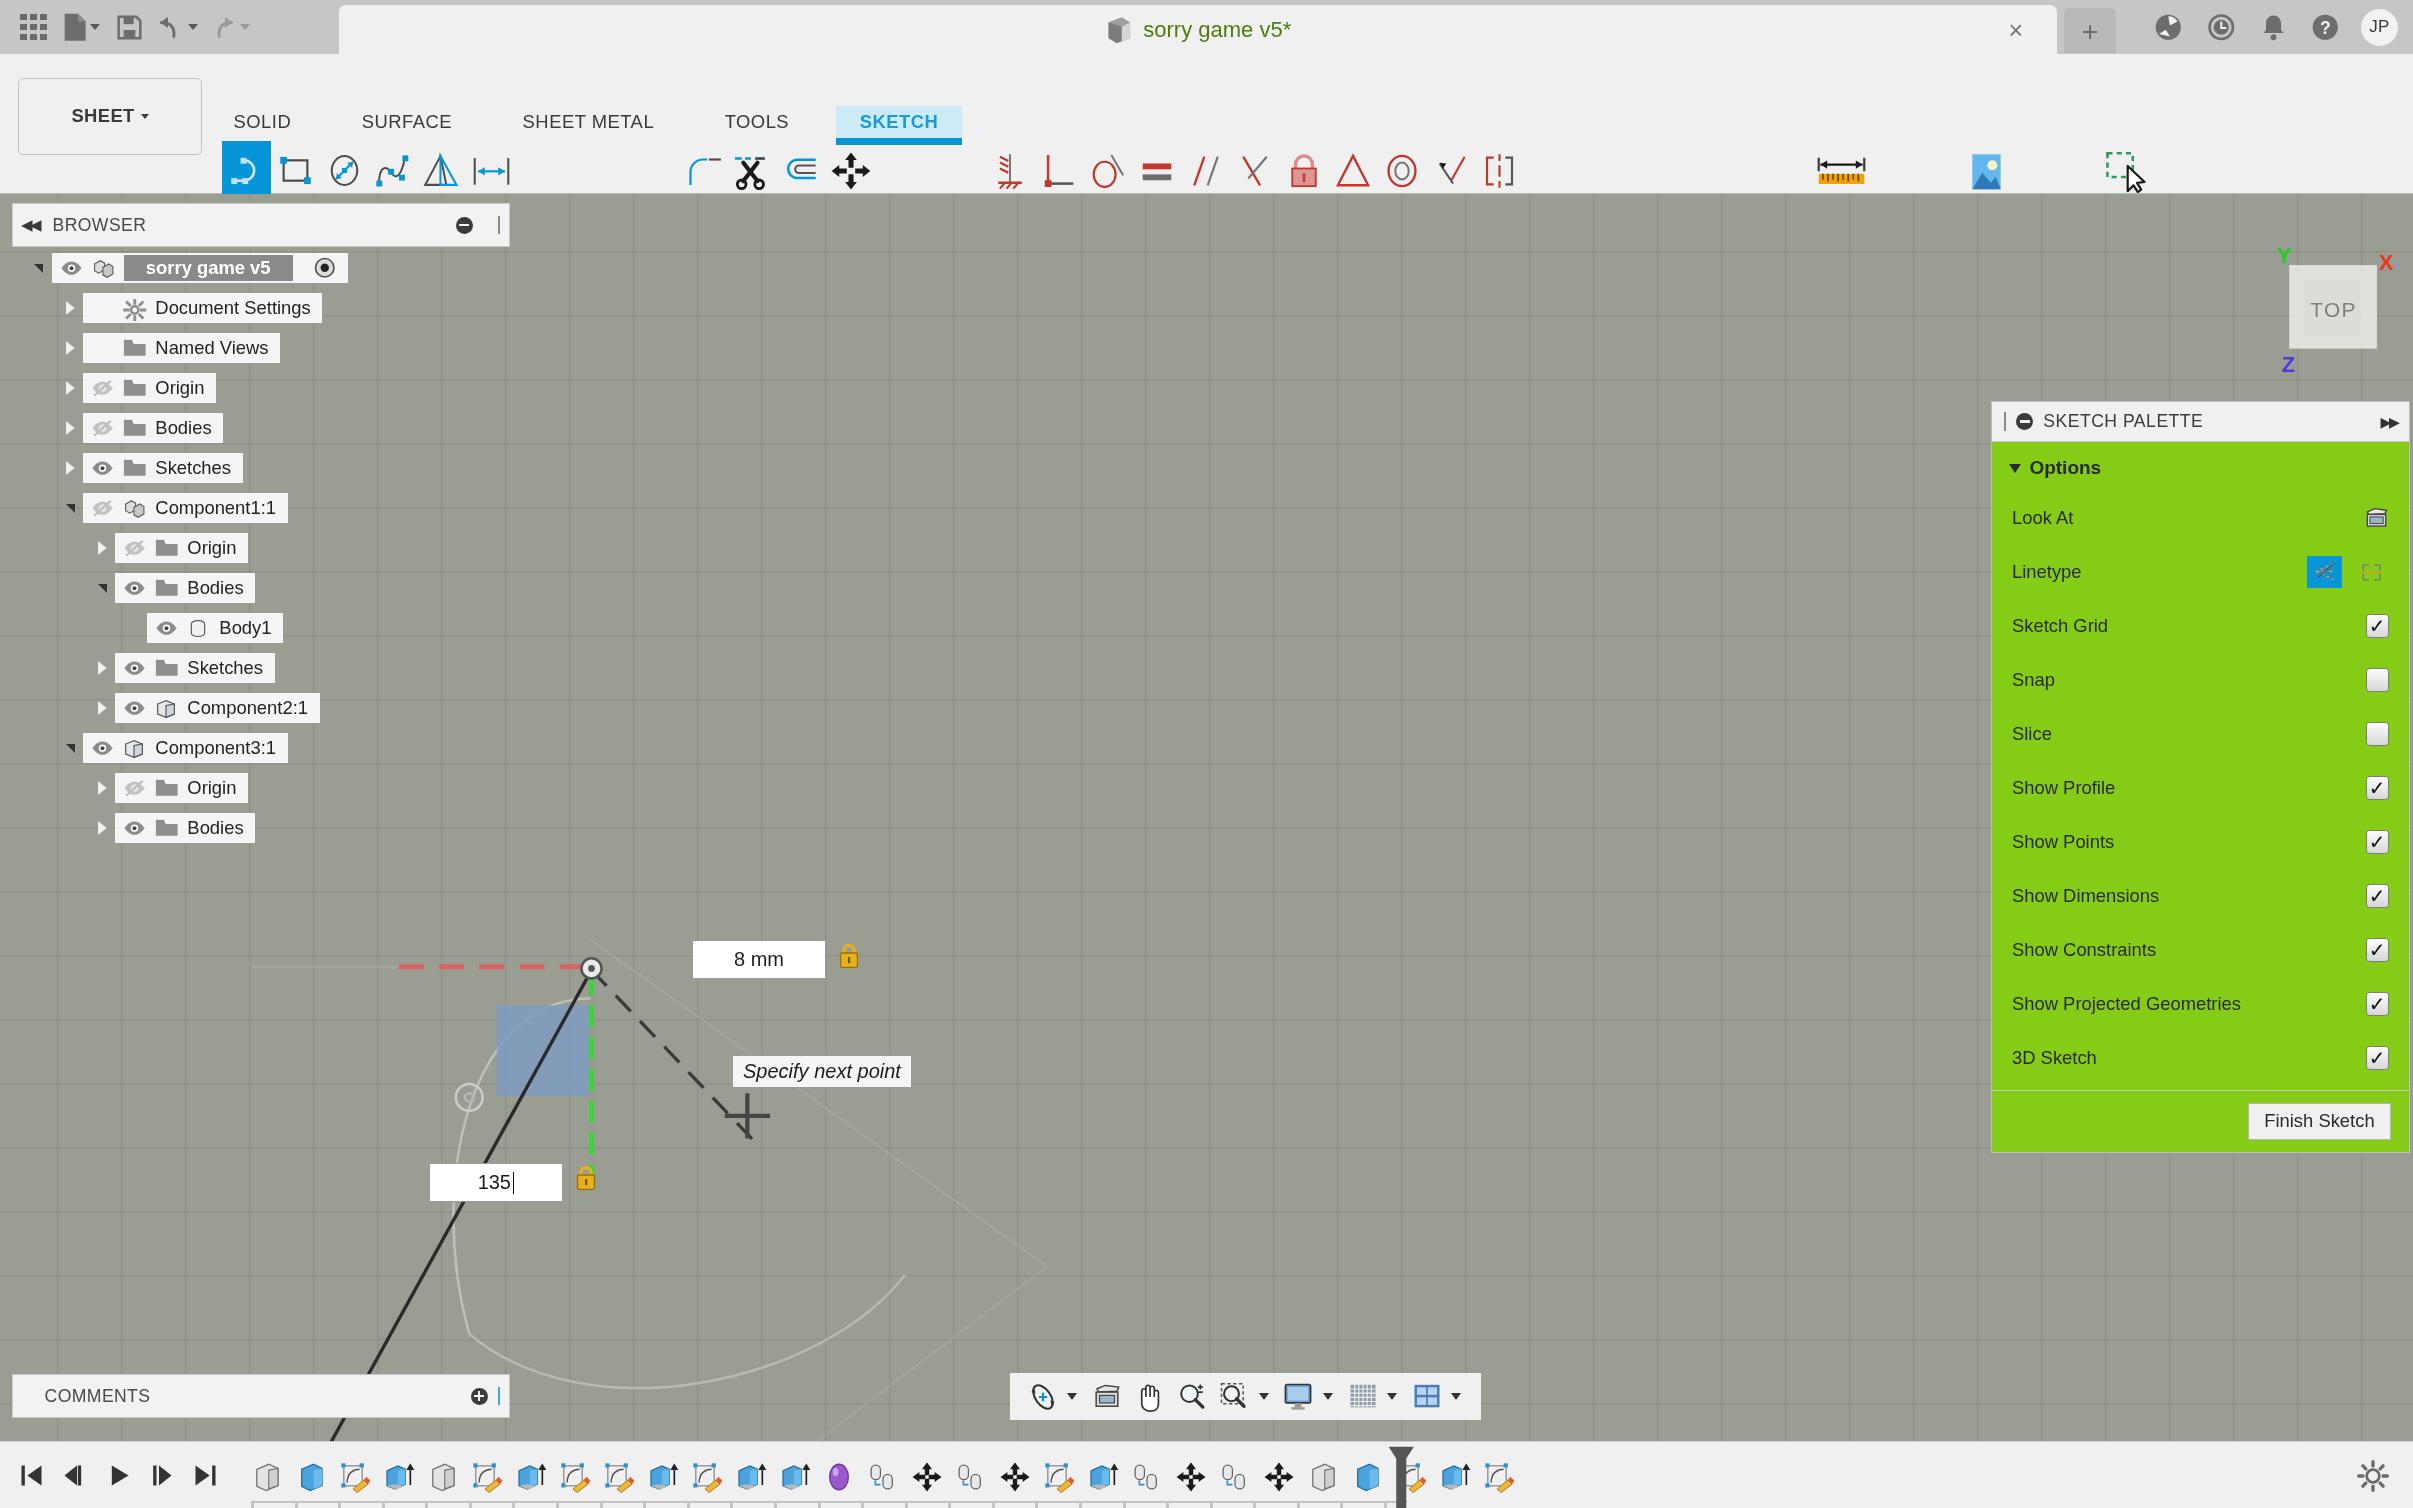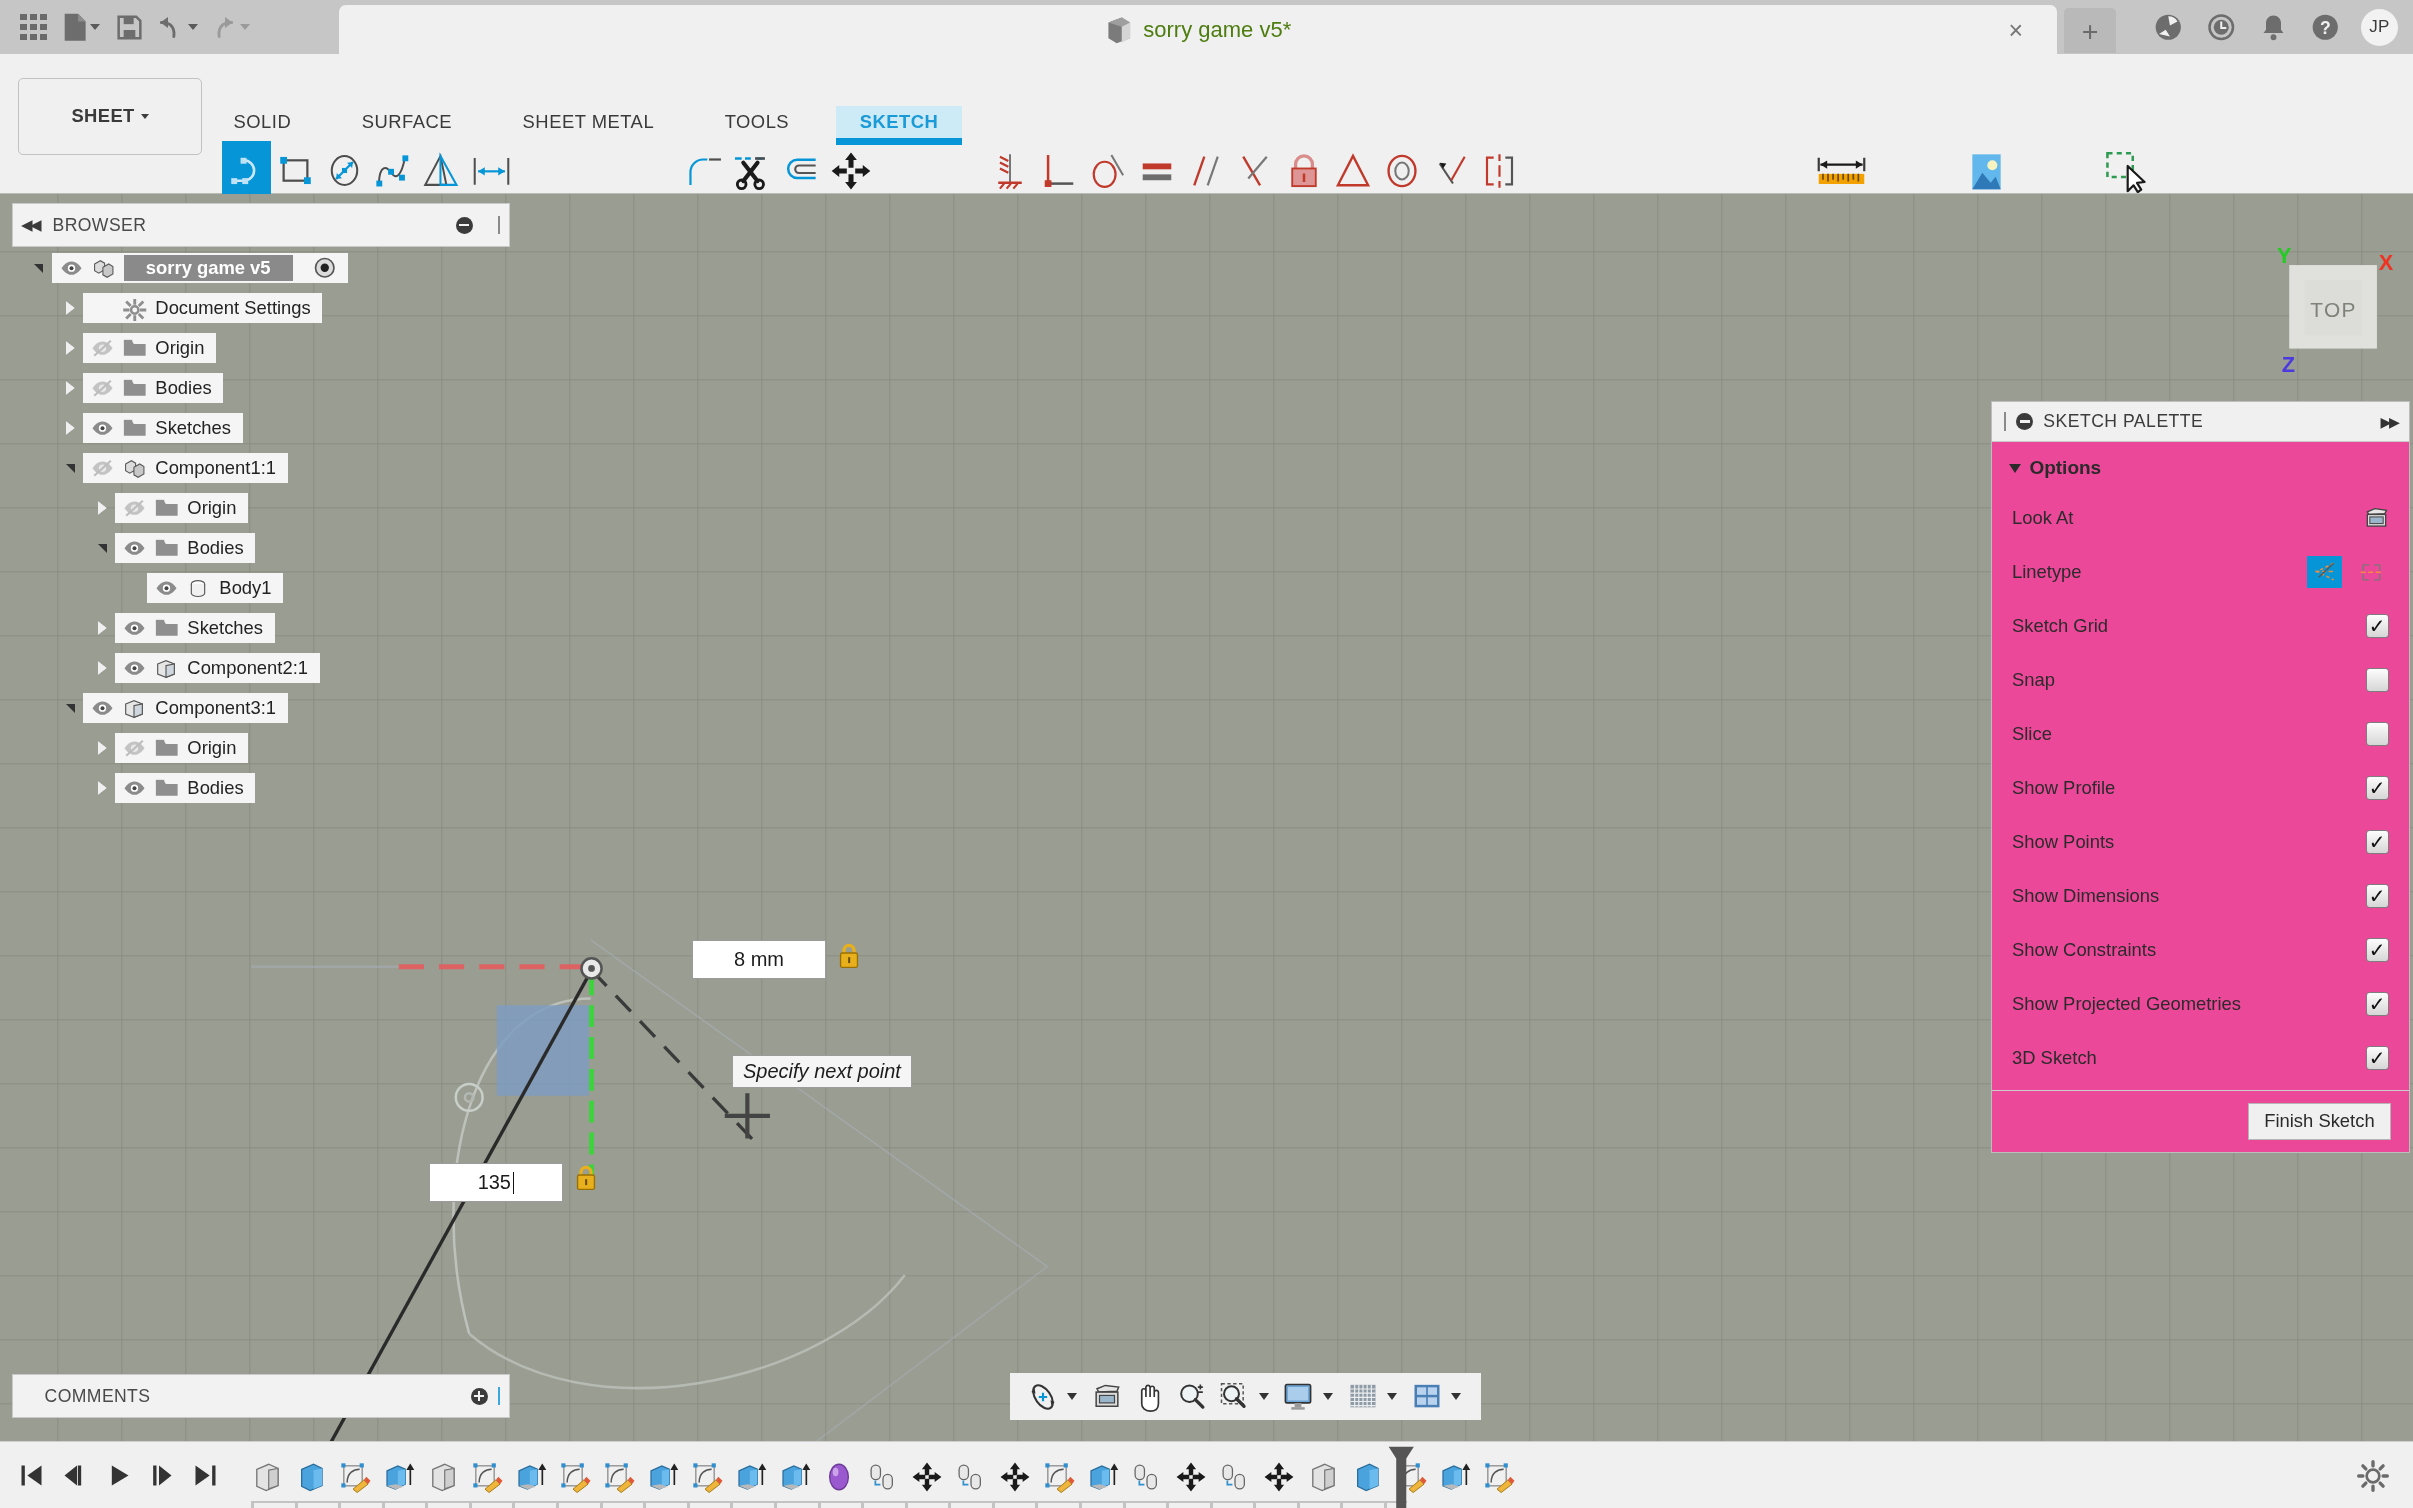--- a/index.html
+++ b/index.html
@@ -142,21 +142,21 @@
   .lbl{
     background:#f5f5f5; display:flex; align-items:center; gap:8.4px;
     padding:2.5px 11.7px 2.5px 6.7px; font-size:18.4px; color:#232323; height:30px;
   }
   .lbl.selected{ background:#f5f5f5; }
   .lbl.selected .namechip{ background:#8a8a8a; color:#fff; padding:1.7px 22px; font-weight:bold; }
   .eye{ width:25px;height:18.4px; flex:0 0 auto; }
   .folder{ width:23.5px;height:18.4px; flex:0 0 auto; }
   .pal{
     position:absolute; left:1991px; top:401px; width:419px;
-    background:#ec4899; border:0.8px solid #bdbdbd;
+    background:#84cc16; border:0.8px solid #bdbdbd;
   }
   .pal-head{
     height:40px; display:flex; align-items:center; gap:10px; padding:0 11.7px;
     border-bottom:0.8px solid #c9c9c9; background:#f0f0f0;
   }
   .pal-title{ font-size:17.6px; color:#3c3c3c; letter-spacing:0.5px; }
   .pal-body{ padding:11.7px 0 5px 0; }
   .pal-section{ display:flex; align-items:center; gap:8.4px; padding:3.4px 0 11.7px 17px; font-size:19px; font-weight:bold; color:#2a2a2a; }
   .caret-dn{ width:0;height:0;border-left:6.7px solid transparent;border-right:6.7px solid transparent;border-top:9.2px solid #2a2a2a; }
   .pal-row{
@@ -686,20 +686,36 @@
         <span class="eye"></span>
         <span class="folder">
           <svg width="23.5" height="22" viewBox="0 0 28 26">
             <circle cx="14" cy="13" r="4.4" fill="none" stroke="#8e8e8e" stroke-width="3"></circle>
             <g stroke="#8e8e8e" stroke-width="3.4" stroke-linecap="square">
               <path d="M14 1v4 M14 21v4 M2 13h4 M22 13h4 M5 4l3 3 M20 19l3 3 M23 4l-3 3 M8 19l-3 3"></path>
             </g>
           </svg>
         </span>
         <span>Document Settings</span>
+      </span>
+    </div>
+    <div class="trow">
+      <span style="width:60px;flex:0 0 auto"></span>
+      <span class="arrow">
+        <span class="arrow-r"></span>
+      </span>
+      <span class="lbl">
+        <span class="eye"></span>
+        <span class="folder">
+          <svg width="23.5" height="18.4" viewBox="0 0 28 22">
+            <path d="M1 3h10l2 3h14v14H1z" fill="#8f8f8f"></path>
+            <rect x="1" y="1" width="10" height="4" fill="#8f8f8f"></rect>
+          </svg>
+        </span>
+        <span>Named Views</span>
       </span>
     </div>
     <div class="trow">
       <span style="width:60px;flex:0 0 auto"></span>
       <span class="arrow">
         <span class="arrow-r"></span>
       </span>
       <span class="lbl">
         <span class="eye">
           <svg width="25" height="18.4" viewBox="0 0 30 22">

